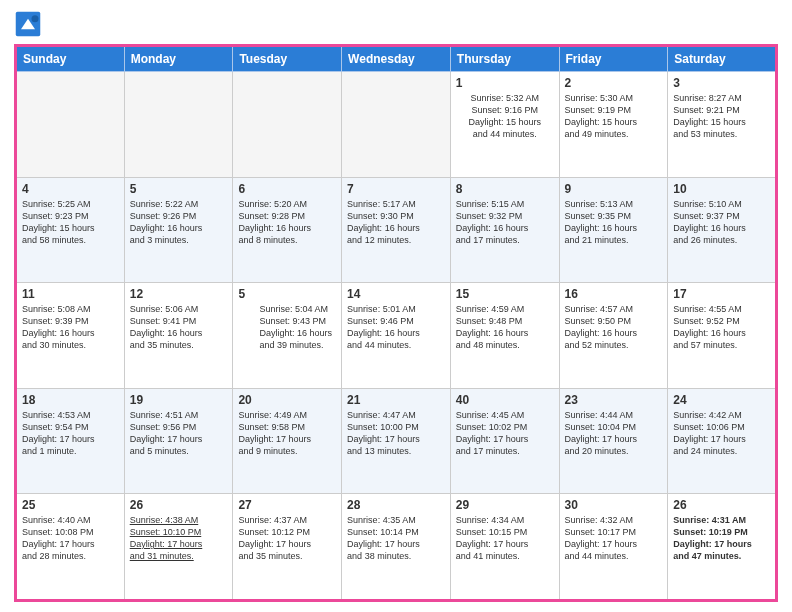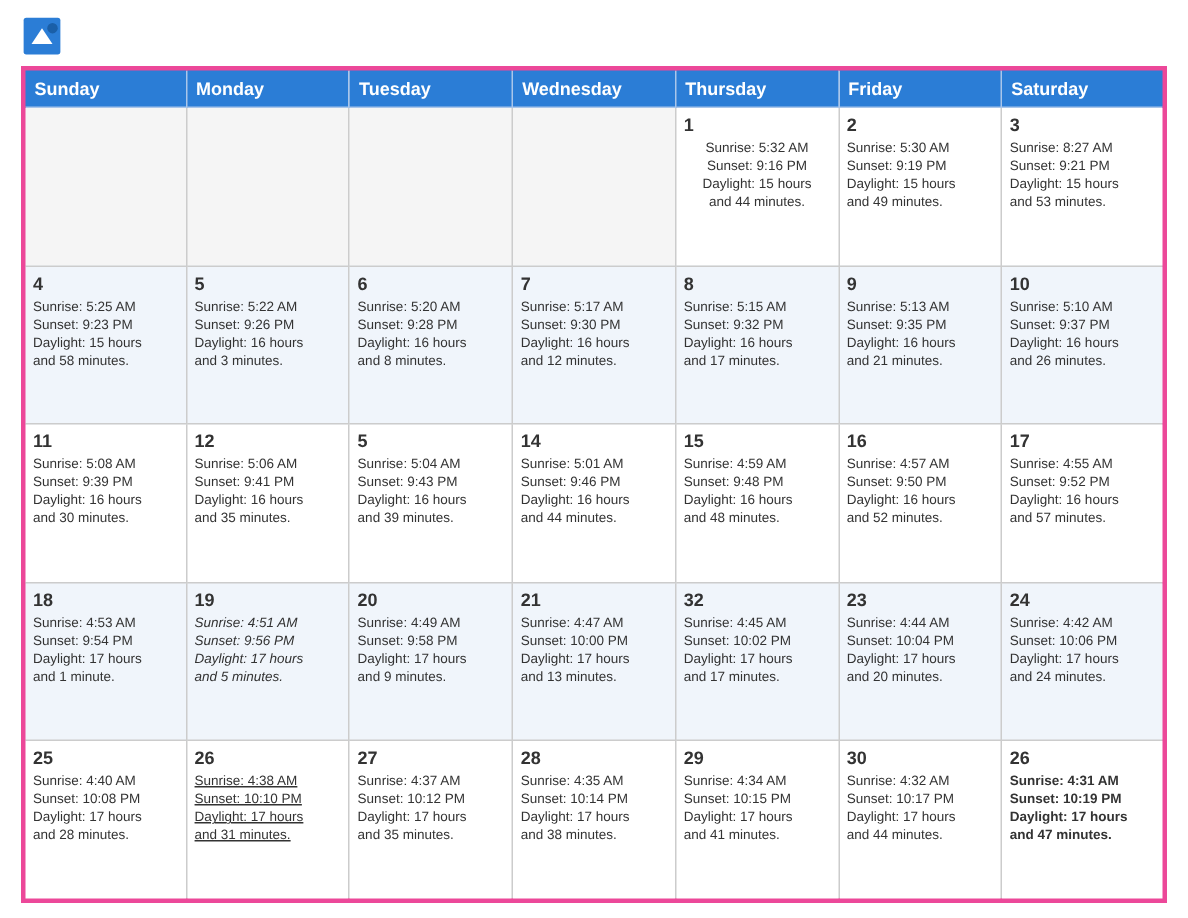--- a/index.html
+++ b/index.html
@@ -223,21 +223,21 @@
           </td>
           <td>
             <span class="day-number">12</span>
             <div class="day-info" style="white-space: pre-line;">Sunrise: 5:06 AM
 Sunset: 9:41 PM
 Daylight: 16 hours
 and 35 minutes.</div>
           </td>
           <td>
             <span class="day-number">5</span>
-            <div class="day-info" style="white-space: pre-line;">Sunrise: 5:04 AM
+            <div class="day-info" style="white-space: pre-line; margin-left: 21px;">Sunrise: 5:04 AM
 Sunset: 9:43 PM
 Daylight: 16 hours
 and 39 minutes.</div>
           </td>
           <td>
             <span class="day-number">14</span>
             <div class="day-info" style="white-space: pre-line;">Sunrise: 5:01 AM
 Sunset: 9:46 PM
 Daylight: 16 hours
 and 44 minutes.</div>
@@ -267,41 +267,41 @@
         <tr>
           <td>
             <span class="day-number">18</span>
             <div class="day-info" style="white-space: pre-line;">Sunrise: 4:53 AM
 Sunset: 9:54 PM
 Daylight: 17 hours
 and 1 minute.</div>
           </td>
           <td>
             <span class="day-number">19</span>
-            <div class="day-info" style="white-space: pre-line; font-style: italic;">Sunrise: 4:51 AM
+            <div class="day-info" style="white-space: pre-line;">Sunrise: 4:51 AM
 Sunset: 9:56 PM
 Daylight: 17 hours
 and 5 minutes.</div>
           </td>
           <td>
             <span class="day-number">20</span>
             <div class="day-info" style="white-space: pre-line;">Sunrise: 4:49 AM
 Sunset: 9:58 PM
 Daylight: 17 hours
 and 9 minutes.</div>
           </td>
           <td>
             <span class="day-number">21</span>
             <div class="day-info" style="white-space: pre-line;">Sunrise: 4:47 AM
 Sunset: 10:00 PM
 Daylight: 17 hours
 and 13 minutes.</div>
           </td>
           <td>
-            <span class="day-number">32</span>
+            <span class="day-number">40</span>
             <div class="day-info" style="white-space: pre-line;">Sunrise: 4:45 AM
 Sunset: 10:02 PM
 Daylight: 17 hours
 and 17 minutes.</div>
           </td>
           <td>
             <span class="day-number">23</span>
             <div class="day-info" style="white-space: pre-line;">Sunrise: 4:44 AM
 Sunset: 10:04 PM
 Daylight: 17 hours

